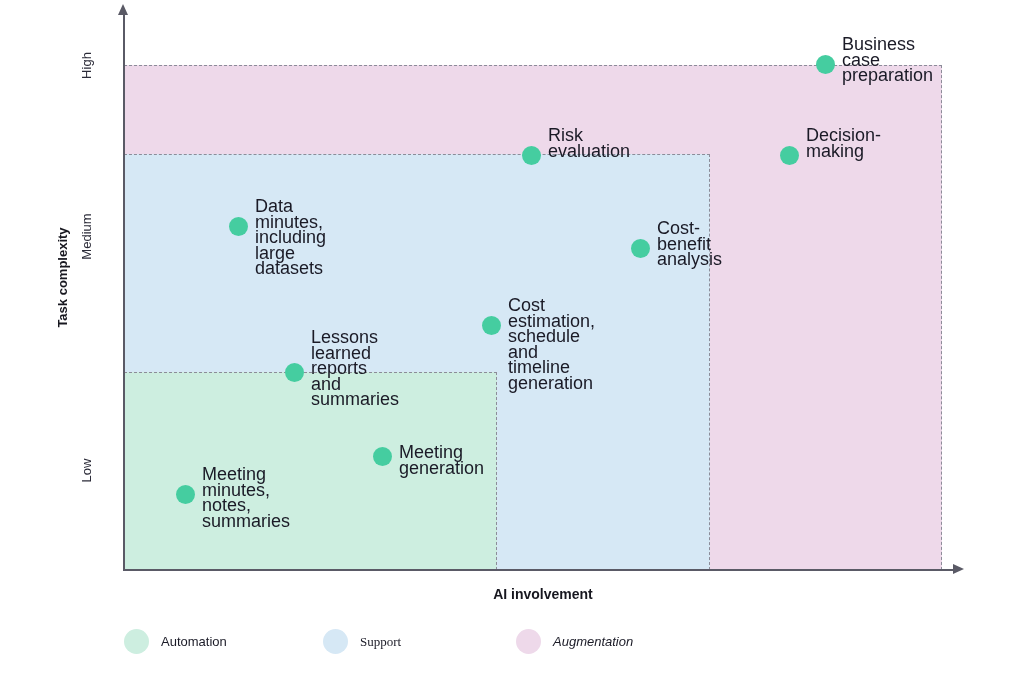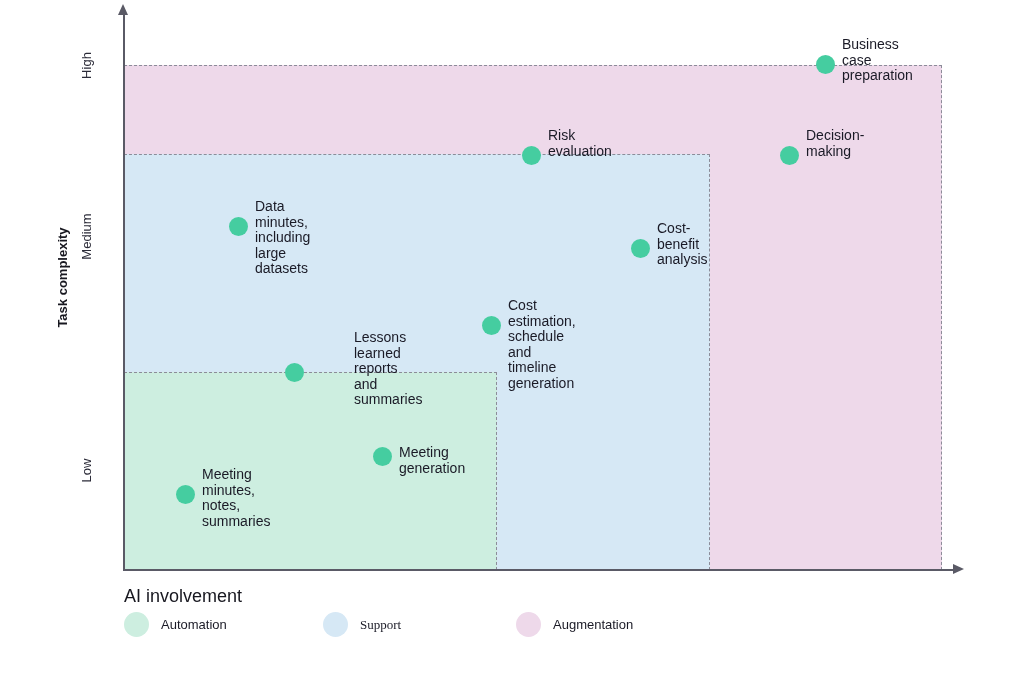--- a/index.html
+++ b/index.html
@@ -69,53 +69,53 @@
   .ytick.low   {left:56px;top:463px;width:60px;text-align:center;}
 
   
   .ytitle{
     position:absolute;left:-8px;top:270px;width:140px;text-align:center;
     font-size:13px;font-weight:bold;color:#17171f;
     transform-origin:50% 50%;transform:rotate(-90deg);
     white-space:nowrap;
   }
   .xtitle{
-    position:absolute;left:124px;top:586px;width:838px;text-align:left;
-    font-size:18px;font-weight:normal;color:#17171f;
+    position:absolute;left:124px;top:586px;width:838px;text-align:center;
+    font-size:14px;font-weight:bold;color:#17171f;
   }
 
   
   .point{position:absolute;}
   .dot{
     position:absolute;width:19px;height:19px;border-radius:50%;
     background:#45CDA0;
     left:0;top:0;
   }
   .point-label{
     position:absolute;left:26px;top:-2px;
-    font-size:14px;line-height:15.5px;color:#1a1a26;
+    font-size:18px;line-height:15.5px;color:#1a1a26;
     white-space:pre-line;
   }
   .point-label.up1{top:-18px;}
-  .point-label.up2{top:-33px;margin-left:43px;}
+  .point-label.up2{top:-33px;}
 
   
   .legend{
-    position:absolute;left:124px;top:612px;width:620px;height:30px;
+    position:absolute;left:124px;top:629px;width:620px;height:30px;
   }
   .legend-item{
     position:absolute;display:flex;align-items:center;gap:12px;
   }
   .legend-swatch{
     width:25px;height:25px;border-radius:50%;display:block;
   }
   .legend-label{font-size:13px;color:#1a1a26;white-space:nowrap;}
   .legend-item.i0{left:0px;top:0px;}
   .legend-item.i1{left:199px;top:0px;font-family:Liberation Serif, serif;}
-  .legend-item.i2{left:392px;top:0px;}
+  .legend-item.i2{left:392px;top:0px;font-style:italic;}
 </style>
 </head>
 <body>
 
 <div id="chart-root">
   <div class="plot">
 
     <div class="zone augmentation"></div>
     <div class="zone support"></div>
     <div class="zone automation"></div>

